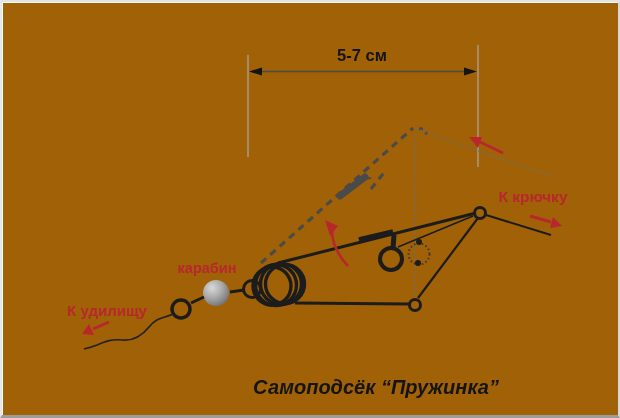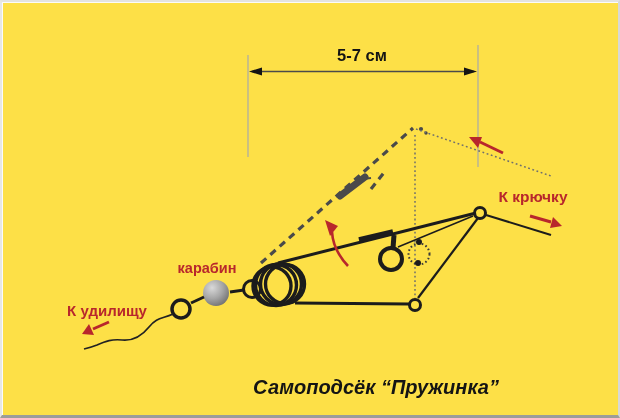--- a/index.html
+++ b/index.html
@@ -1,19 +1,19 @@
 <!DOCTYPE html>
 <html><head>
 <meta charset="utf-8">
 <style>
   html,body{margin:0;padding:0;background:#e9e9e7;}
   .frame{
     position:relative;
     width:620px;height:418px;
-    background:#fde047;
+    background:#a16207;
     box-sizing:border-box;
     border-top:2px solid #e3e3e1;
     border-left:2px solid #e7e7e5;
     border-right:2px solid #d8d8d6;
     border-bottom:3px solid #9c9c9a;
     box-shadow: inset 0 1px 0 #fbfbfa, inset 1px 0 0 #fbfbfa;
     overflow:hidden;
     font-family:"Liberation Sans", sans-serif;
   }
   svg{display:block;}

